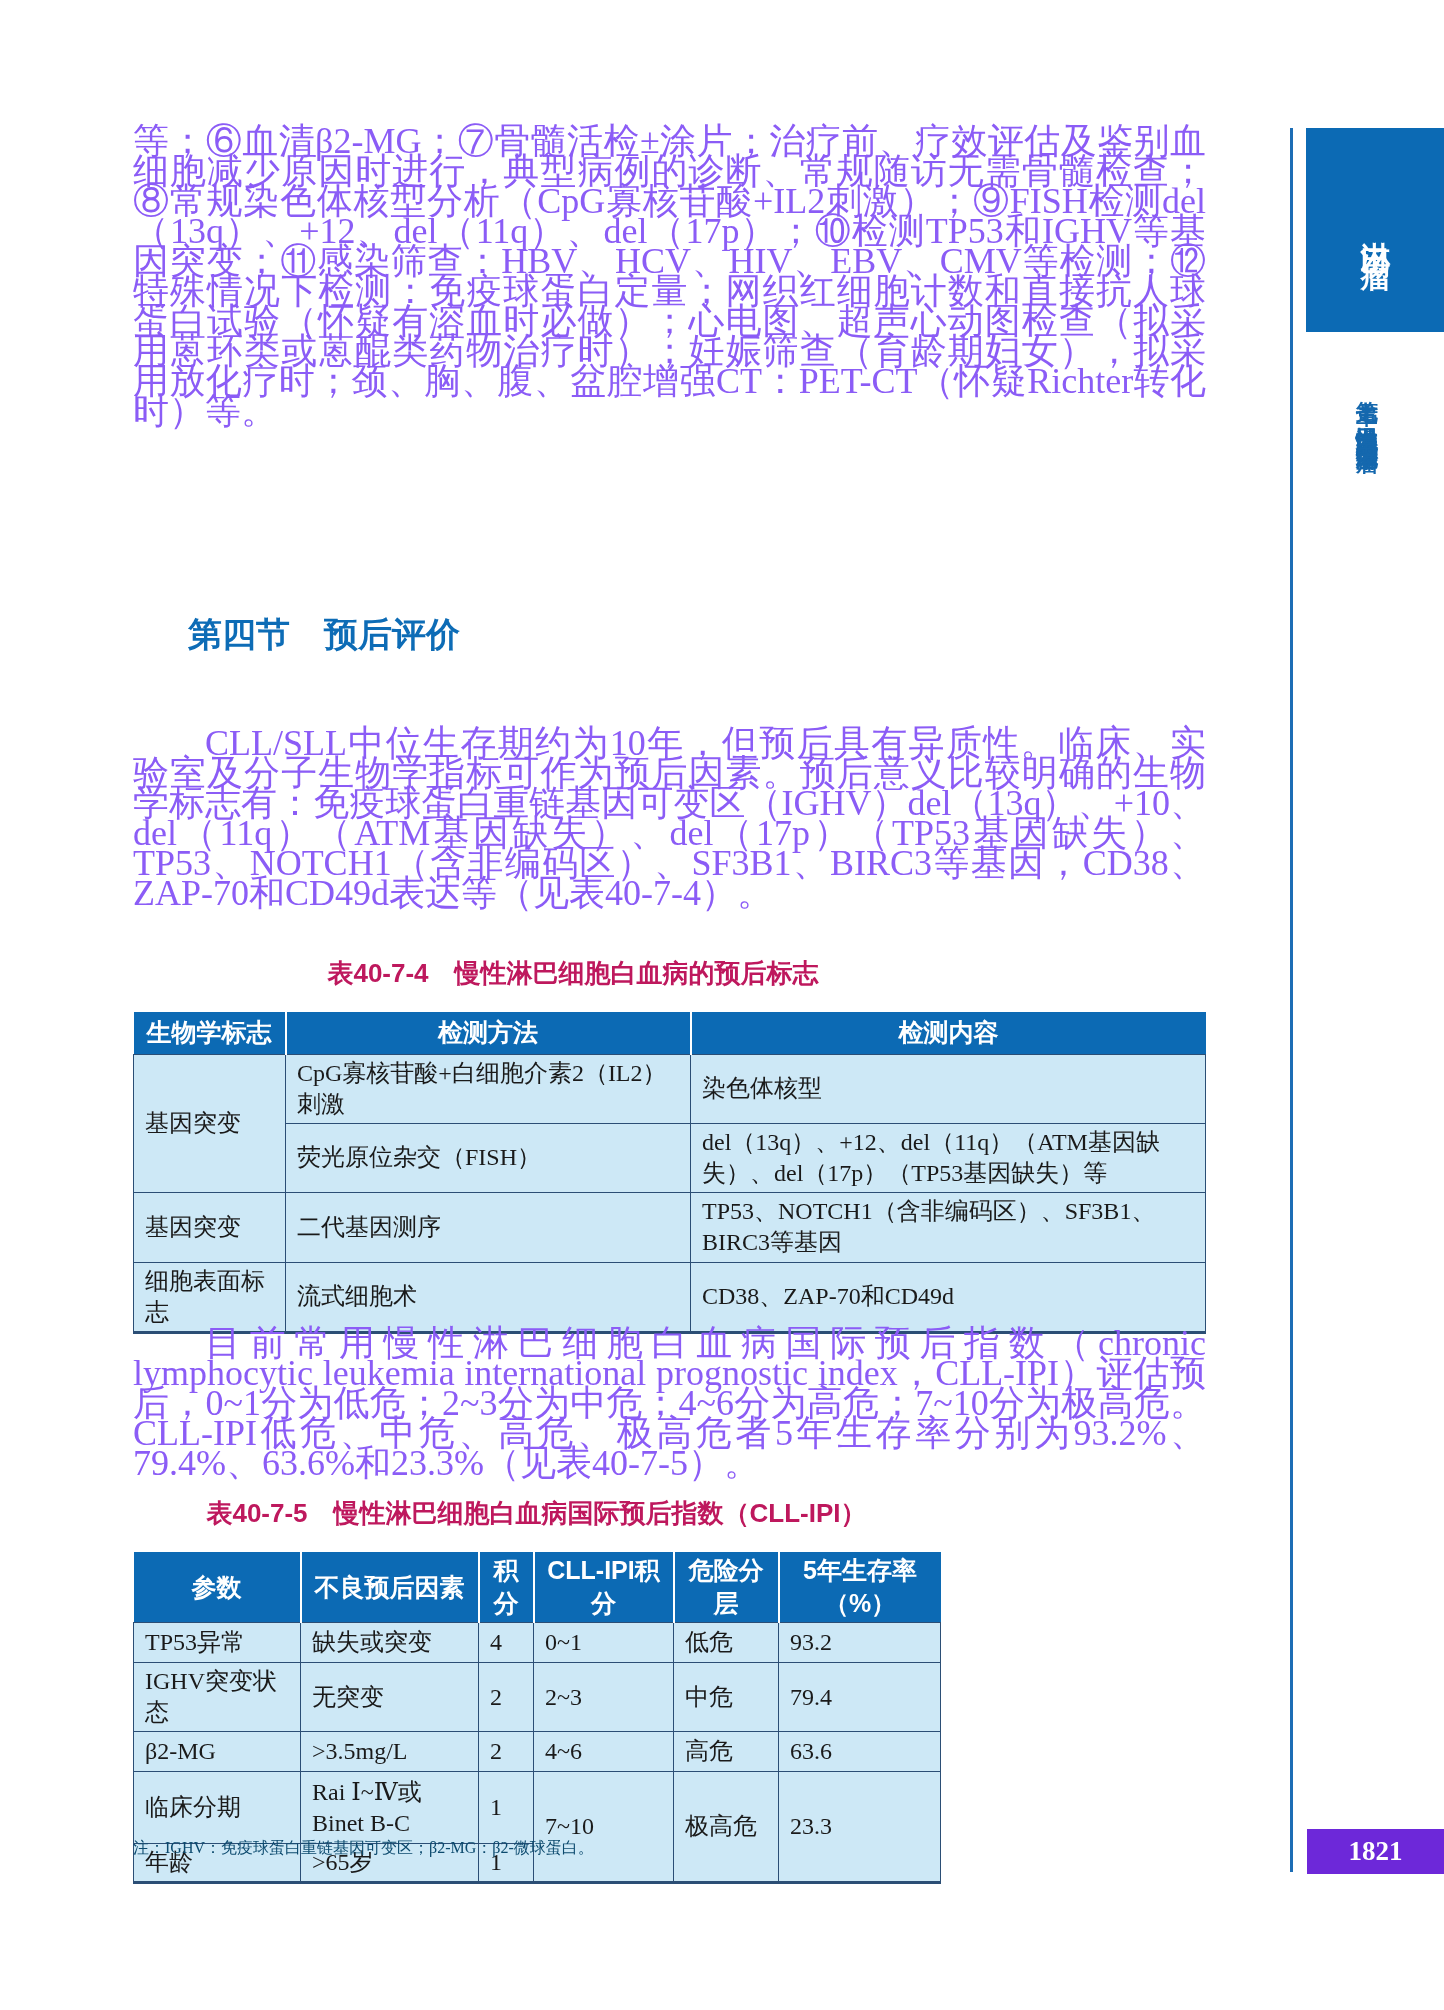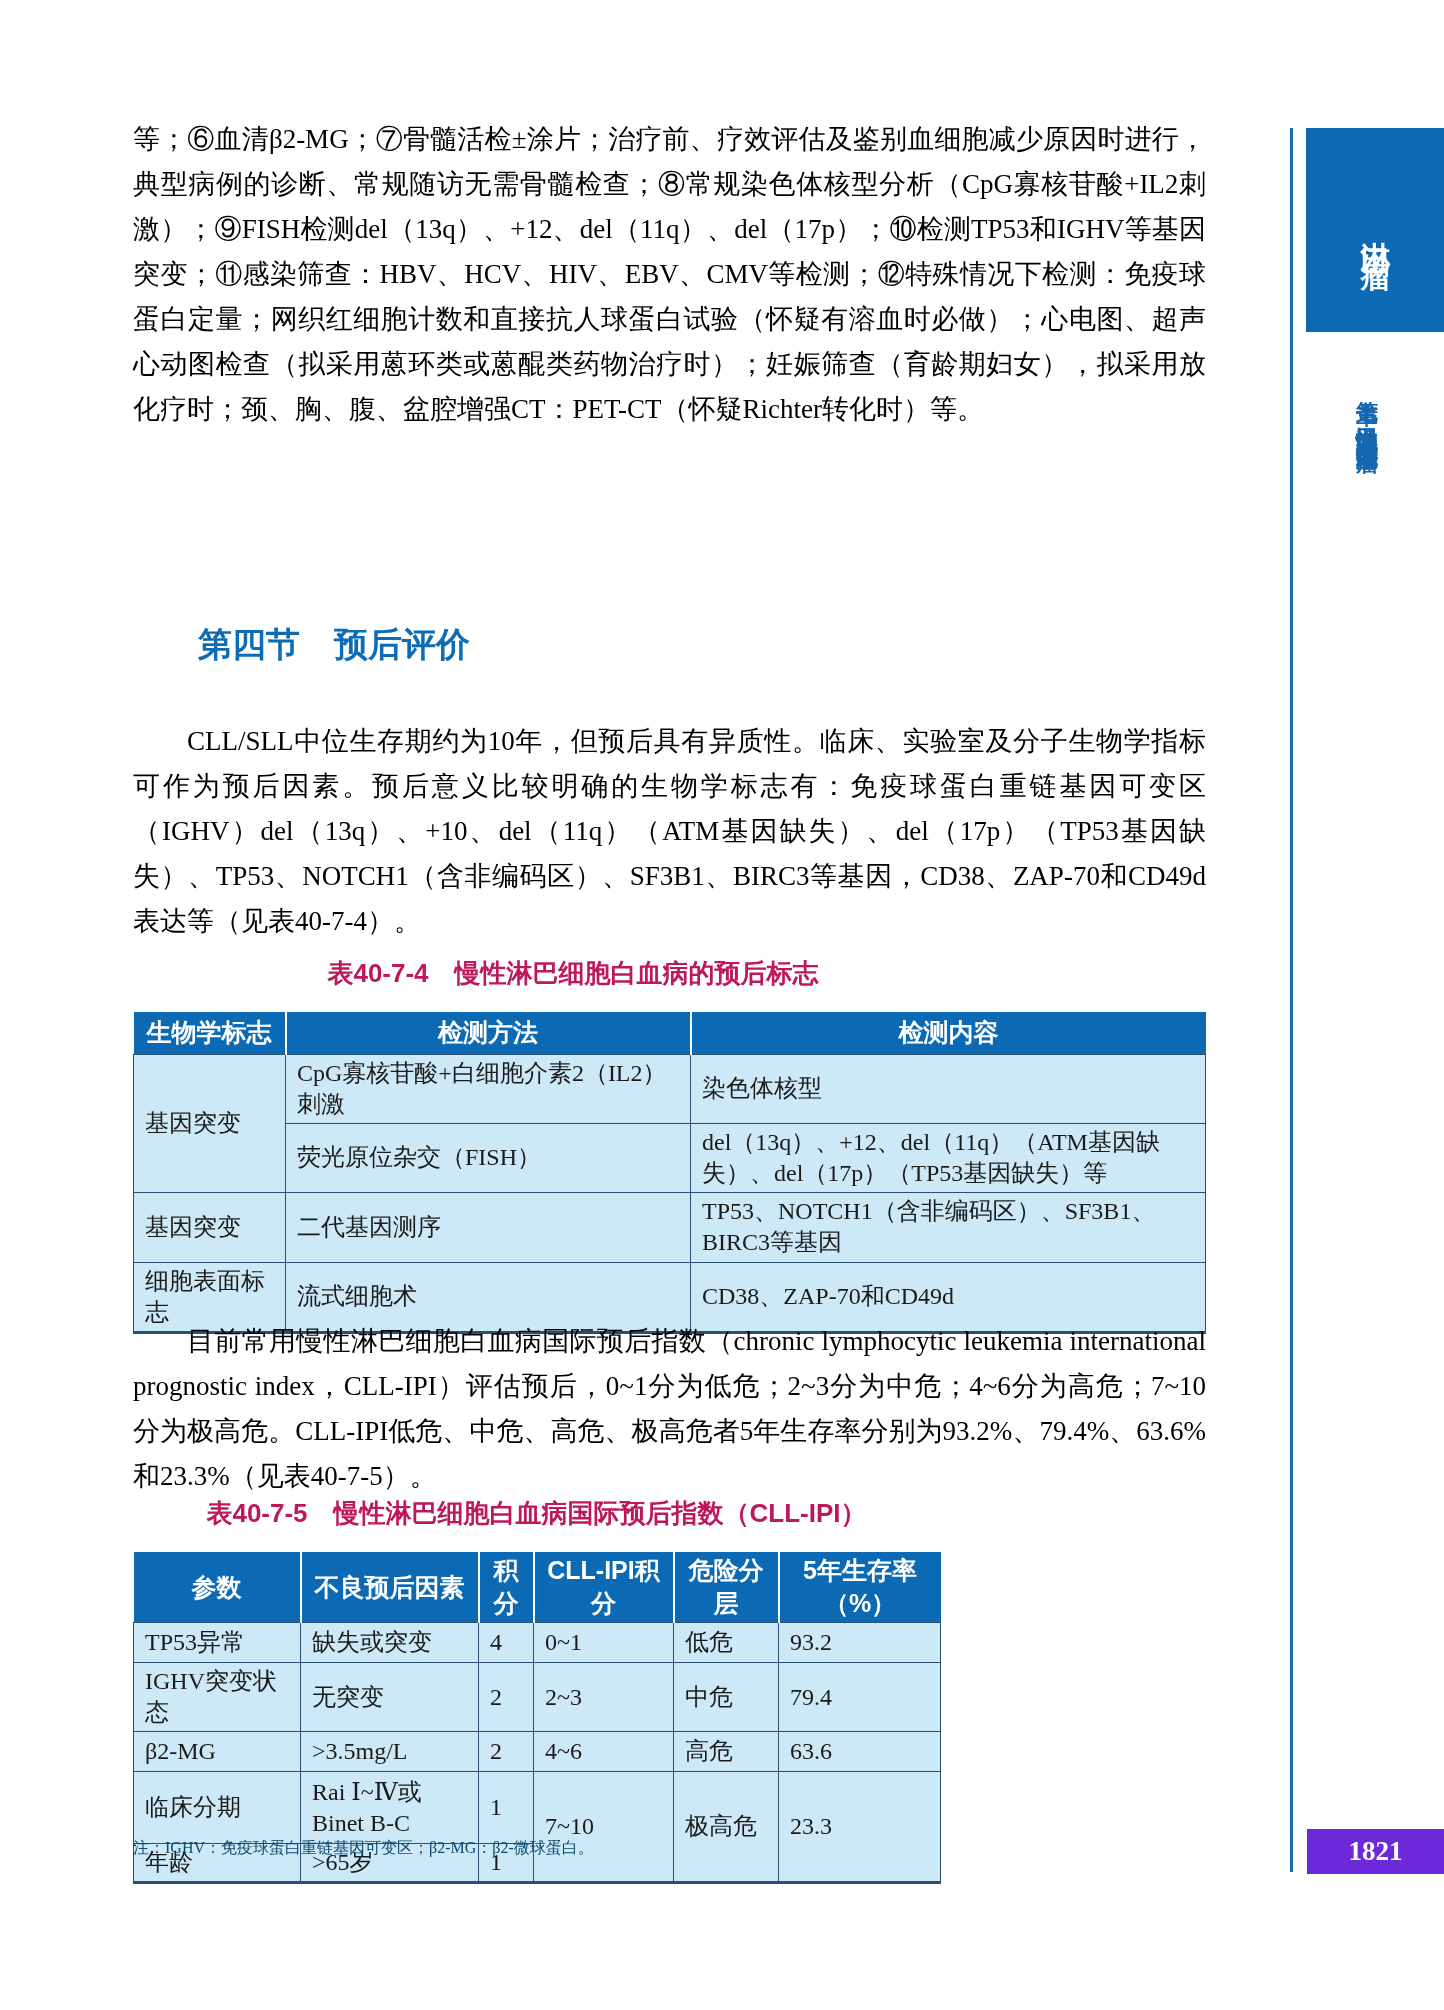--- a/index.html
+++ b/index.html
@@ -6,23 +6,23 @@
   body{
     position:relative;
     width:1444px;height:2010px;
     background:#ffffff;
     font-family:"Liberation Serif","DejaVu Serif",serif;
     color:#1a1a1a;
     overflow:hidden;
   }
   .abs{position:absolute;}
   .para{
-    font-size:27px;line-height:45px;
+    font-size:36px;line-height:30px;
     text-align:justify;
-    color:#000000;
+    color:#8b5cf6;
   }
   .indent{text-indent:2em;}
   #para1{left:133px;top:90px;width:1073px;}
   #heading{left:188px;top:612px;
     font-size:34px;font-weight:bold;color:#0d6cb6;
     font-family:"Liberation Serif","DejaVu Serif",serif;}
   #heading .gap{margin-left:1em;}
   #para2{left:133px;top:692px;width:1073px;}
   #para3{left:133px;top:1292px;width:1073px;}
   .caption{
@@ -80,21 +80,21 @@
   #page-box .num{
     color:#ffffff;font-weight:bold;font-size:27px;
     font-family:"Liberation Serif","DejaVu Serif",serif;
   }
 </style>
 </head>
 <body>
 
 <p id="para1" class="abs para">等；⑥血清β2-MG；⑦骨髓活检±涂片；治疗前、疗效评估及鉴别血细胞减少原因时进行，典型病例的诊断、常规随访无需骨髓检查；⑧常规染色体核型分析（CpG寡核苷酸+IL2刺激）；⑨FISH检测del（13q）、+12、del（11q）、del（17p）；⑩检测TP53和IGHV等基因突变；⑪感染筛查：HBV、HCV、HIV、EBV、CMV等检测；⑫特殊情况下检测：免疫球蛋白定量；网织红细胞计数和直接抗人球蛋白试验（怀疑有溶血时必做）；心电图、超声心动图检查（拟采用蒽环类或蒽醌类药物治疗时）；妊娠筛查（育龄期妇女），拟采用放化疗时；颈、胸、腹、盆腔增强CT：PET-CT（怀疑Richter转化时）等。</p>
 
-<h2 id="heading" class="abs" style="margin:10px;"><span>第四节</span><span class="gap">预后评价</span></h2>
+<h2 id="heading" class="abs" style="margin:0;"><span>第四节</span><span class="gap">预后评价</span></h2>
 
 <p id="para2" class="abs para indent">CLL/SLL中位生存期约为10年，但预后具有异质性。临床、实验室及分子生物学指标可作为预后因素。预后意义比较明确的生物学标志有：免疫球蛋白重链基因可变区（IGHV）del（13q）、+10、del（11q）（ATM基因缺失）、del（17p）（TP53基因缺失）、TP53、NOTCH1（含非编码区）、SF3B1、BIRC3等基因，CD38、ZAP-70和CD49d表达等（见表40-7-4）。</p>
 
 <div id="caption1" class="abs caption">表40-7-4　慢性淋巴细胞白血病的预后标志</div>
 
 <table id="table1" class="abs">
   <colgroup>
       <col style="width:152px">
       <col style="width:405px">
       <col style="width:515px">

